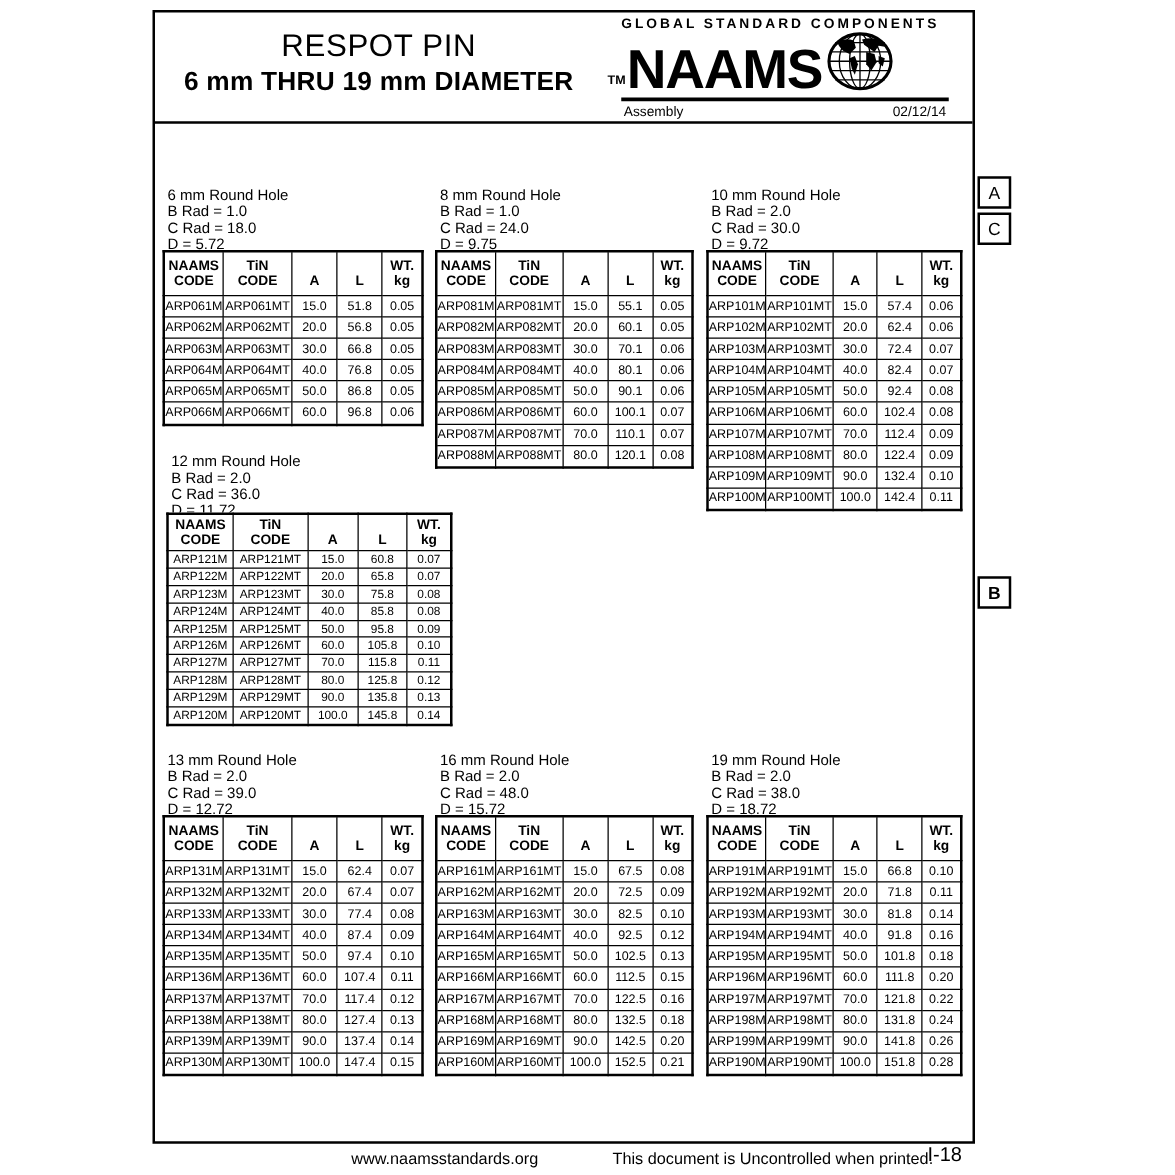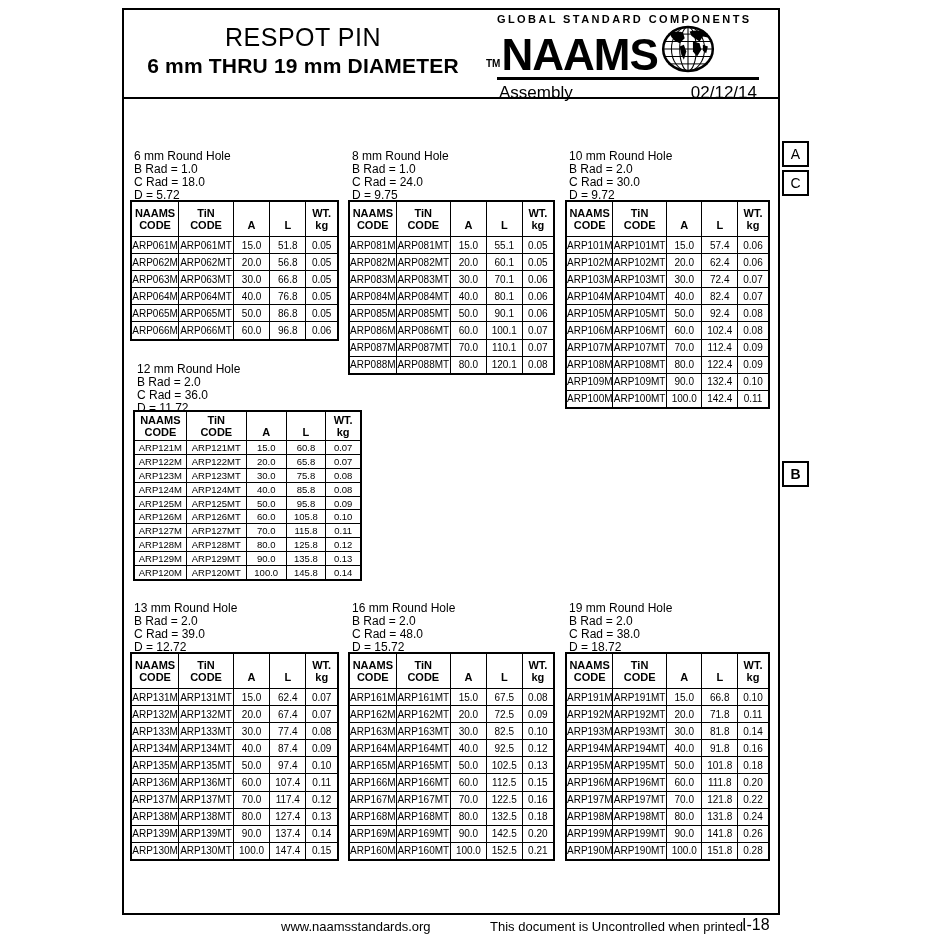--- a/index.html
+++ b/index.html
@@ -23,21 +23,21 @@
   
   .brand-block{position:absolute;left:362px;top:3px;width:286px;}
   .gsc{font-size:11px;font-weight:bold;letter-spacing:2.4px;white-space:nowrap;
        text-align:left;padding-left:11px;}
   .naams-row{display:flex;align-items:flex-end;margin-top:-2px;}
   .tm{font-size:10px;font-weight:bold;margin:0 1px 8px 0;}
   .naams{font-size:44px;font-weight:800;letter-spacing:-1px;line-height:44px;}
   .globe{margin:2px 0 0 3px;}
   .brand-rule{border-top:3px solid #000;margin:0 0 0 11px;width:262px;}
   .assembly-row{display:flex;justify-content:space-between;align-items:center;
-                margin:3px 0 0 13px;width:258px;font-size:17px;}
+                margin:3px 0 0 13px;width:258px;font-size:11px;}
   
   .side-tab{
     position:absolute;width:27px;height:26px;border:2px solid #000;background:#fff;
     display:flex;align-items:center;justify-content:center;font-size:14px;box-sizing:border-box;
   }
   .tab-a{left:782px;top:141px;}
   .tab-c{left:782px;top:170px;}
   .tab-b{left:782px;top:461px;font-weight:bold;}
   
   .tgroup{position:absolute;}

